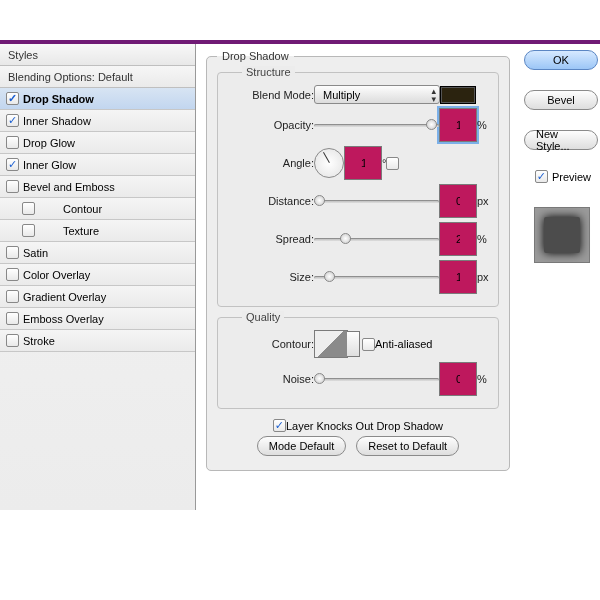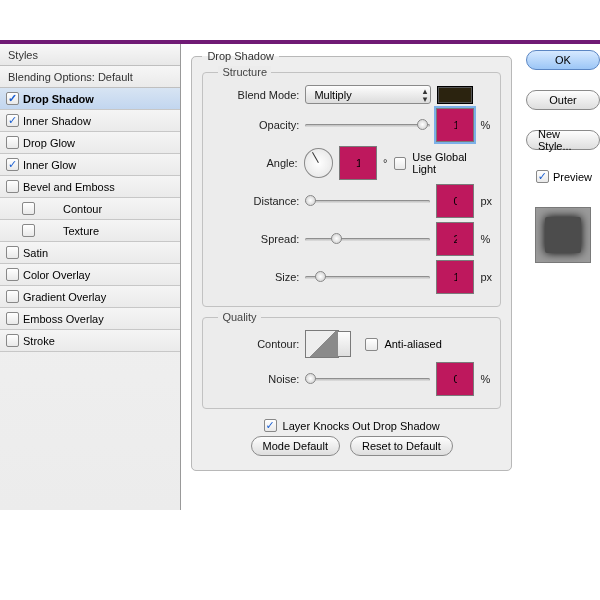--- a/index.html
+++ b/index.html
@@ -84,30 +84,29 @@
   .inner-group {
     border: 1px solid #c2c2c2;
     border-radius: 4px;
     padding: 8px 8px 8px 8px;
     margin-bottom: 10px;
     position: relative;
     background: #ececec;
   }
   .inner-group .glabel {
     position: absolute;
-    top: -7px; left: 15px;
+    top: -7px; left: 24px;
     background: #ececec;
     padding: 0 4px;
     color:#444;
   }
   .row {
     display: flex;
     align-items: center;
     margin: 4px 0;
-    gap: 6px;
   }
   .row .lbl {
     width: 88px;
     text-align: right;
     color:#222;
   }
   .slider {
     position: relative;
     width: 125px; height: 14px;
   }
@@ -299,21 +298,20 @@
         </div>
 
         <div class="row">
           <span class="lbl">Angle:</span>
           <span class="angle-dial">
               <span class="needle"></span>
             </span>
           <input class="ninput" value="120" style="">
           <span class="unit">°</span>
           <span class="cb"></span>
-          <span>Use Global Light</span>
         </div>
 
         <div class="row">
           <span class="lbl">Distance:</span>
           <span class="slider">
             <span class="track"></span>
               <span class="thumb" style="left:0"></span>
           </span>
           <input class="ninput" value="0" style="">
           <span class="unit">px</span>
@@ -366,21 +364,21 @@
       </div>
       <div class="row" style="justify-content:center; gap:10px;">
         <span class="btn">Mode Default</span>
         <span class="btn">Reset to Default</span>
       </div>
     </fieldset>
   </div>
 
   <div class="right-col">
     <span class="btn wide primary">OK</span>
-    <span class="btn wide">Outer</span>
+    <span class="btn wide">Bevel</span>
     <span class="btn wide">New Style...</span>
     <div class="preview-check">
       <span class="cb checked"></span>
       <span>Preview</span>
     </div>
     <div class="preview-box">
       <div class="preview-inner"></div>
     </div>
   </div>
 

